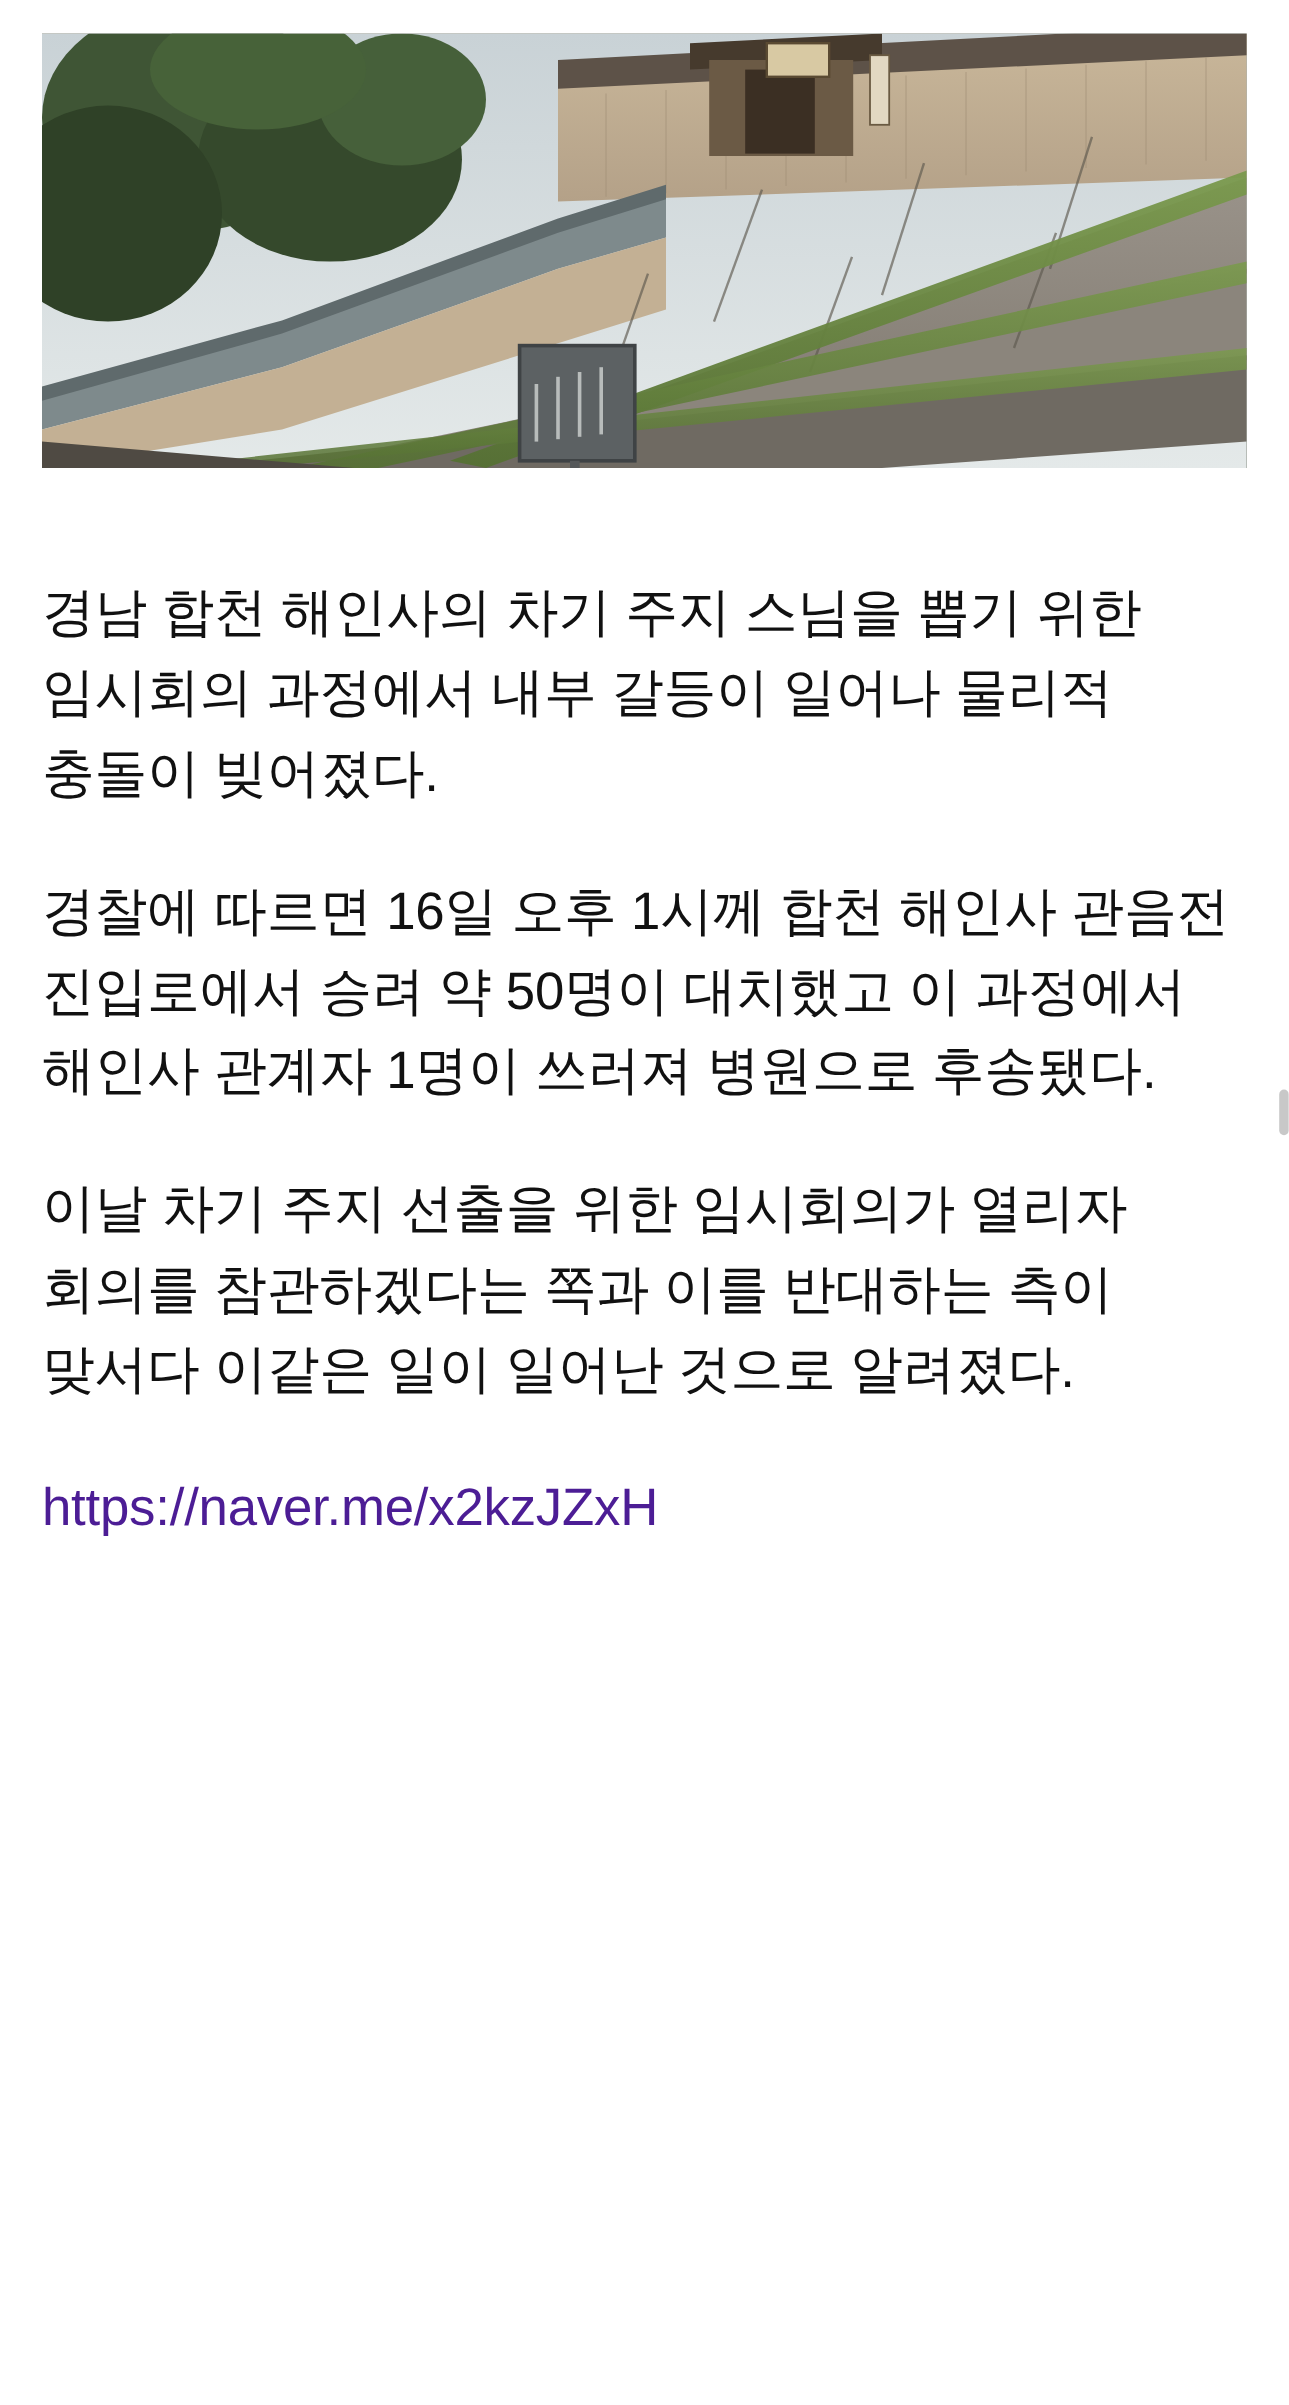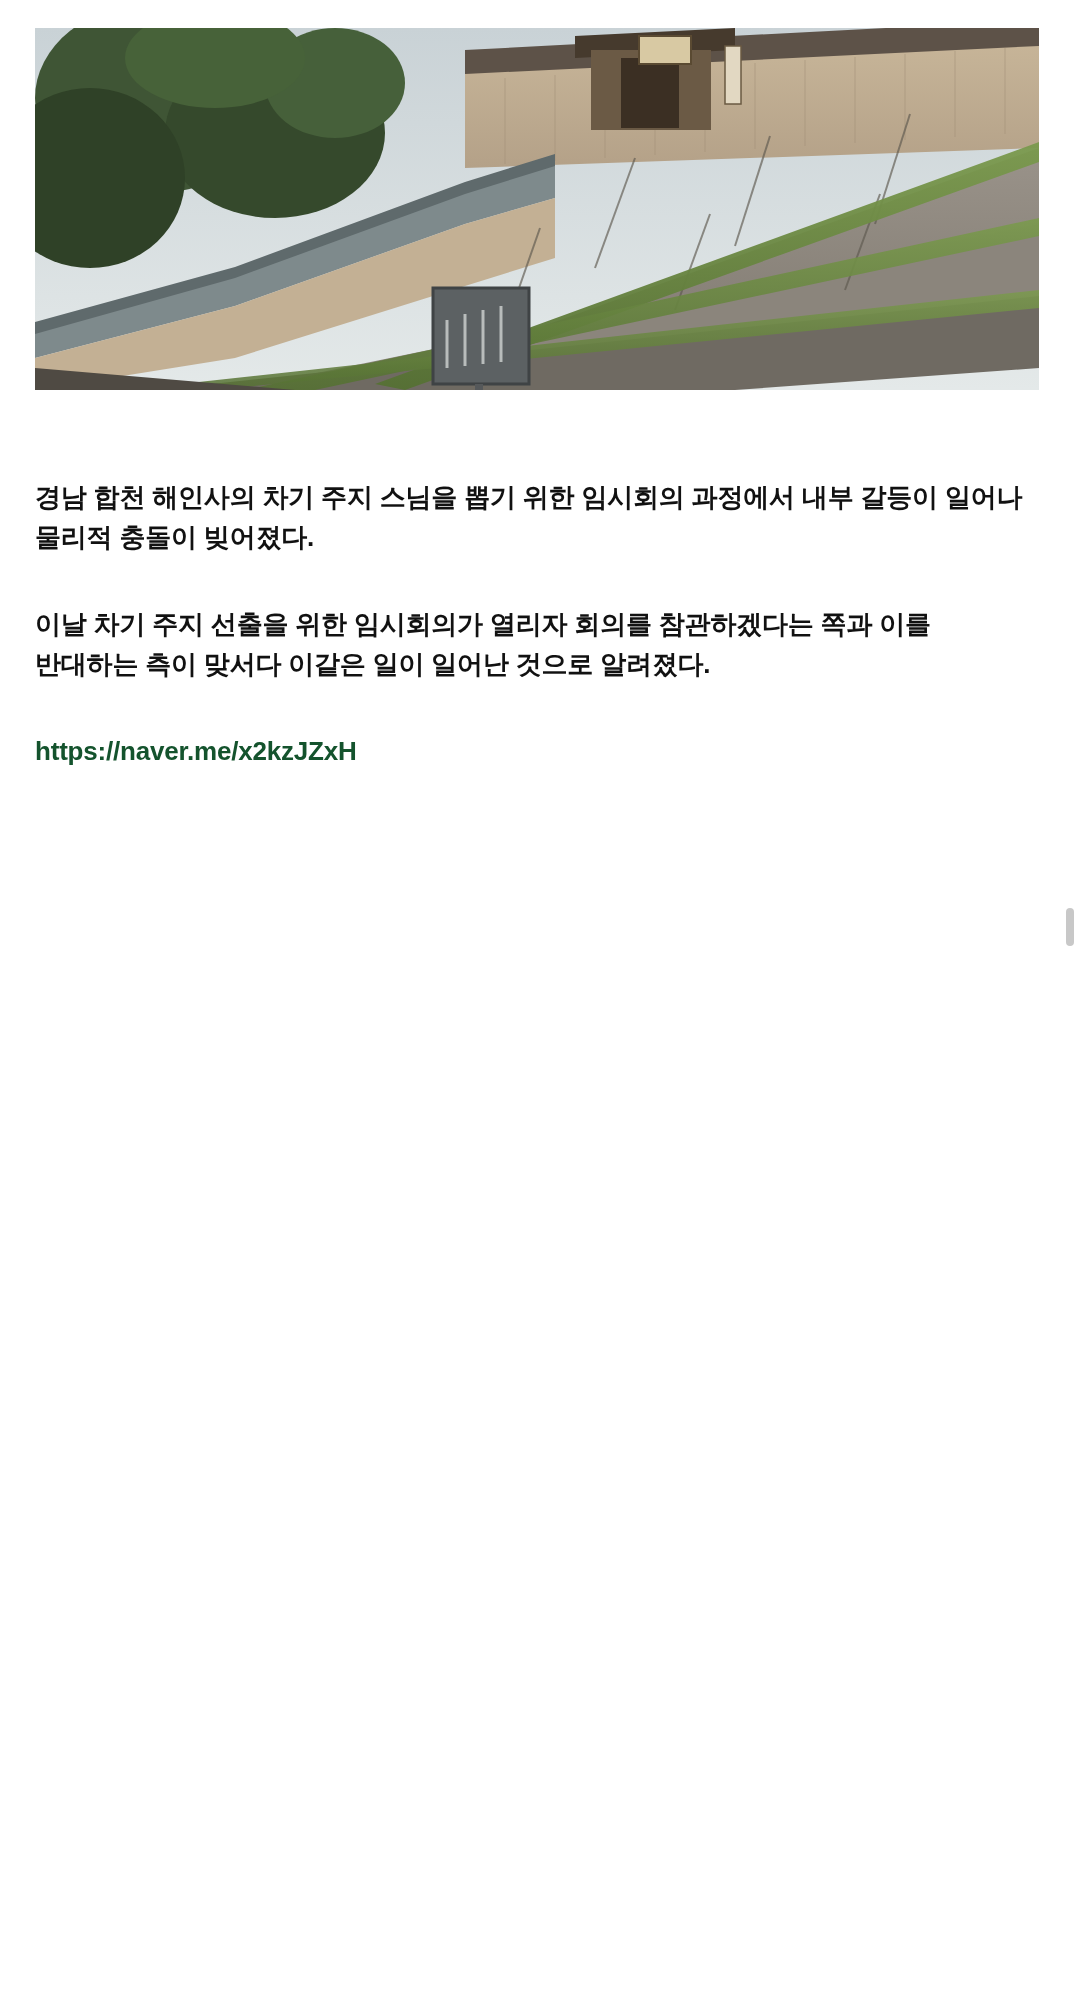--- a/index.html
+++ b/index.html
@@ -31,31 +31,31 @@
     background: #6d7468;
   }
   .hero svg { display: block; width: 100%; height: 100%; }
 
   
   .article {
     margin: 0 35px;
     padding-top: 88px;
   }
   .para {
-    font-size: 26px;
+    font-size: 44px;
     line-height: 1.52;
     letter-spacing: -0.2px;
     color: #111111;
     margin: 0 0 48px 0;
     word-break: keep-all;
-    font-weight: 700;
+    font-weight: 400;
   }
   .para:last-child { margin-bottom: 0; }
   .para.link {
-    color: #14532d;
+    color: #4c1d95;
   }
 
   
   .scroll-indicator {
     position: absolute;
     right: 0;
     top: 880px;
     width: 8px;
     height: 38px;
     background: #c8c8c8;
@@ -153,18 +153,19 @@
         </g>
         <rect x="440" y="356" width="8" height="42" fill="#55585a"></rect>
       </g>
 
       <polygon points="0,340 260,362 0,362" fill="#4f4a43"></polygon>
     </svg>
   </div>
 
   <div class="article">
     <p class="para">경남 합천 해인사의 차기 주지 스님을 뽑기 위한 임시회의 과정에서 내부 갈등이 일어나 물리적 충돌이 빚어졌다.</p>
+    <p class="para">경찰에 따르면 16일 오후 1시께 합천 해인사 관음전 진입로에서 승려 약 50명이 대치했고 이 과정에서 해인사 관계자 1명이 쓰러져 병원으로 후송됐다.</p>
     <p class="para">이날 차기 주지 선출을 위한 임시회의가 열리자 회의를 참관하겠다는 쪽과 이를 반대하는 측이 맞서다 이같은 일이 일어난 것으로 알려졌다.</p>
     <p class="para link">https://naver.me/x2kzJZxH</p>
   </div>
 
   <div class="scroll-indicator"></div>
 </div>
 
 </body></html>

